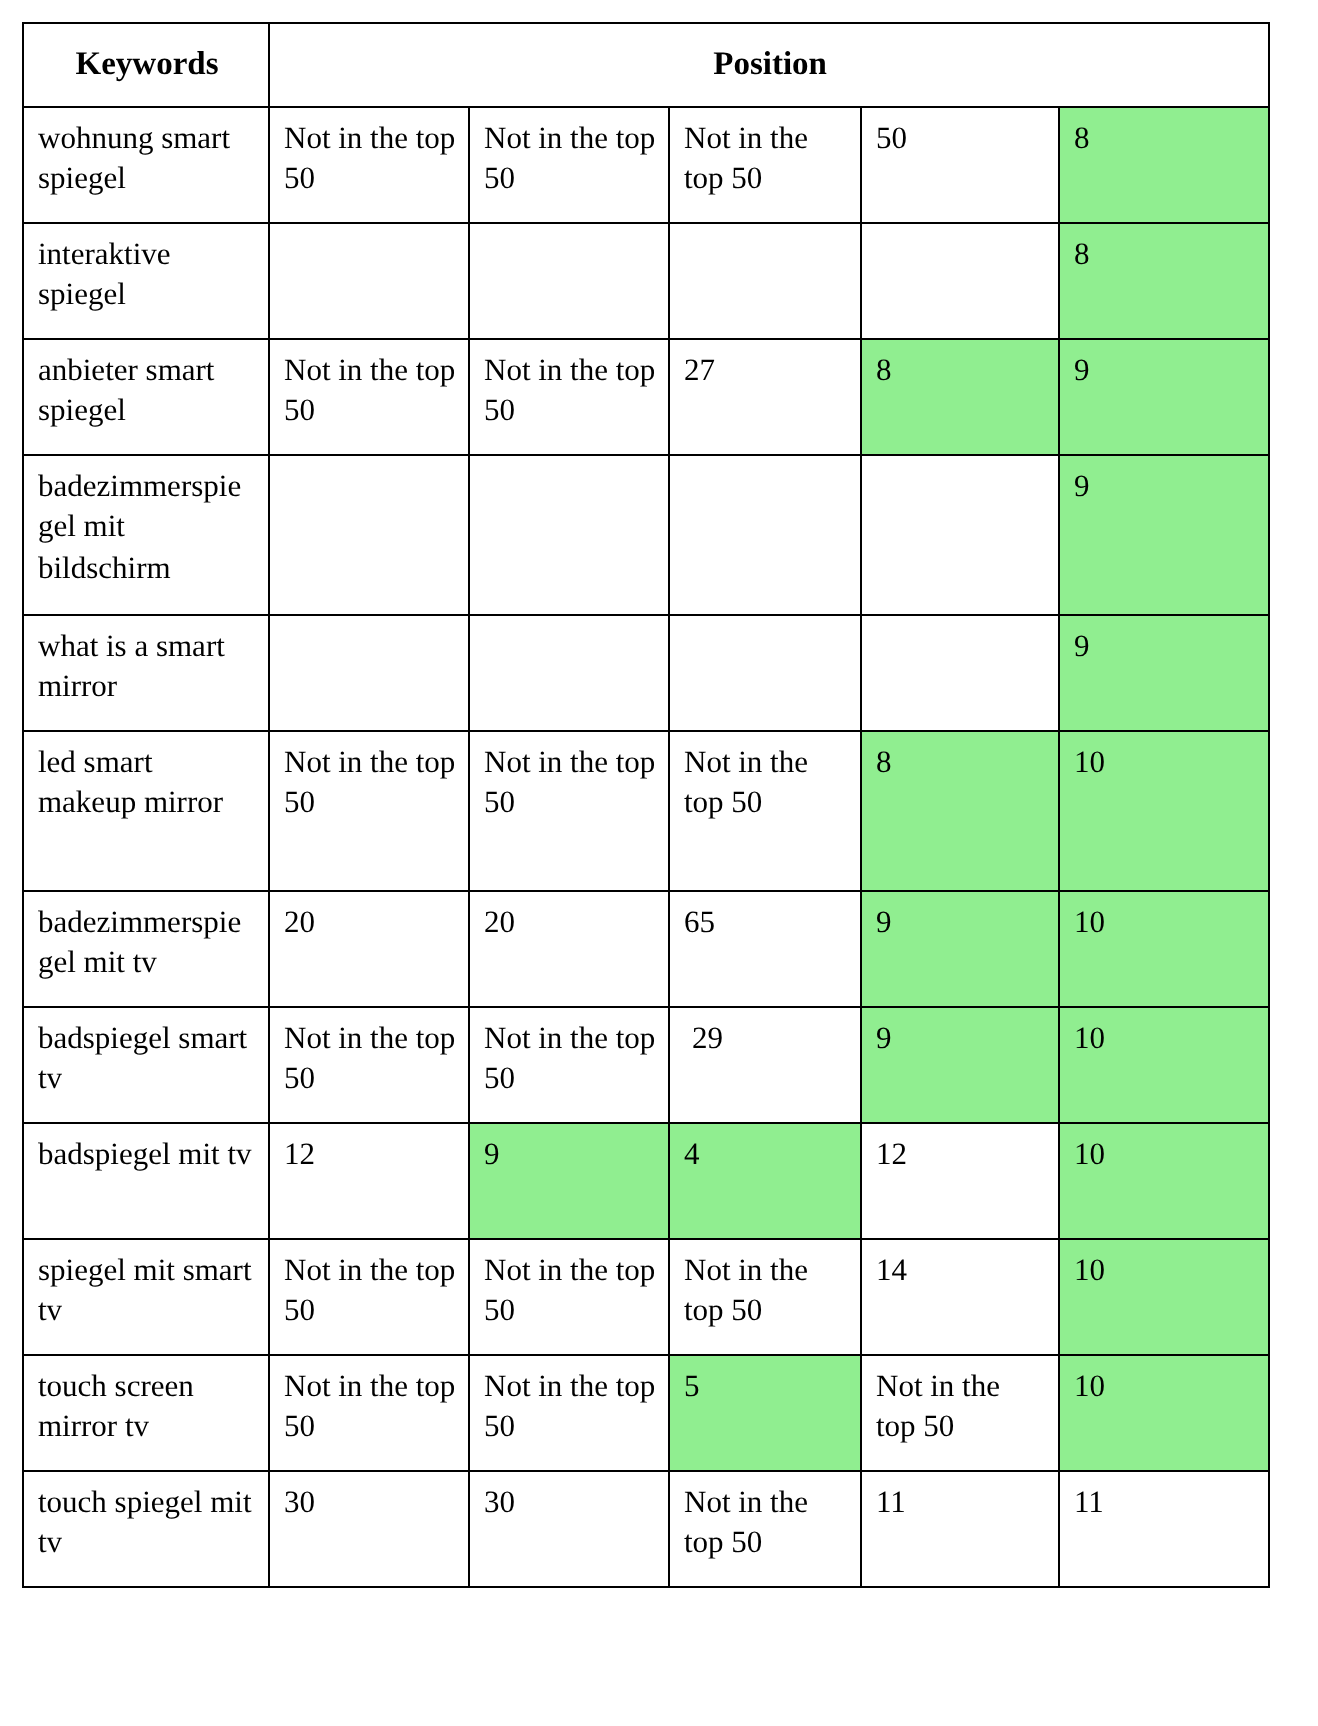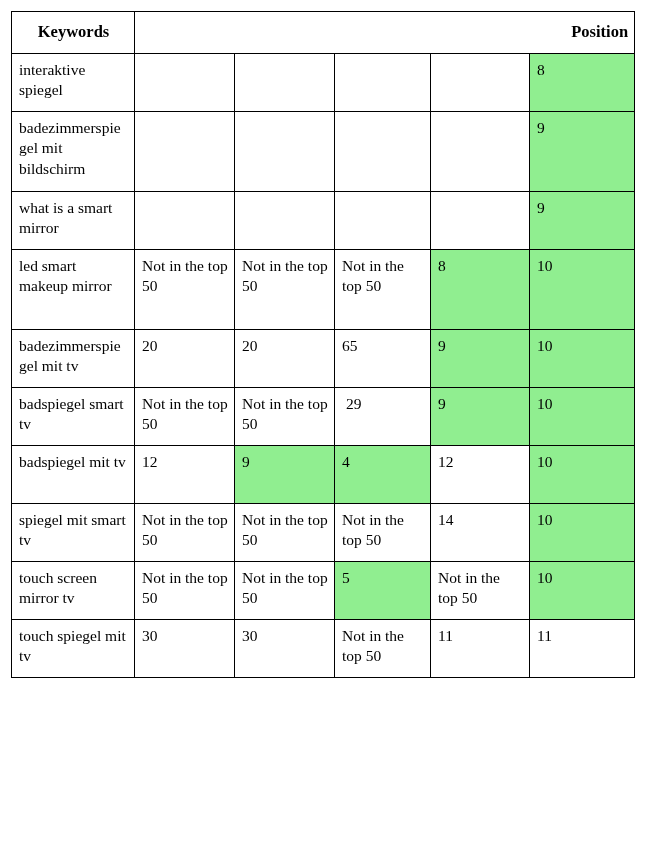--- a/index.html
+++ b/index.html
@@ -83,31 +83,47 @@
       <col class="c-keyword">
       <col class="c-p1">
       <col class="c-p2">
       <col class="c-p3">
       <col class="c-p4">
       <col class="c-p5">
     </colgroup>
     <thead>
       <tr>
         <th style="border-color: rgb(0, 0, 0);">Keywords</th>
-        <th id="position-header" colspan="5" style="border-color: rgb(0, 0, 0); text-align: right;">Position</th>
+        <th id="position-header" colspan="5" style="border-color: rgb(0, 0, 0);">Position</th>
       </tr>
     </thead>
     <tbody id="table-body">
+        <tr class="h2">
+          <td style="border-color: rgb(0, 0, 0);">wohnung smart spiegel</td>
+          <td style="border-color: rgb(0, 0, 0);">Not in the top 50</td>
+          <td style="border-color: rgb(0, 0, 0);">Not in the top 50</td>
+          <td style="border-color: rgb(0, 0, 0);">Not in the top 50</td>
+          <td style="border-color: rgb(0, 0, 0);">50</td>
+          <td class="green" style="background: rgb(144, 238, 144); border-color: rgb(0, 0, 0);">8</td>
+        </tr>
         <tr class="h2">
           <td style="border-color: rgb(0, 0, 0);">interaktive spiegel</td>
           <td class="empty" style="border-color: rgb(0, 0, 0);"></td>
           <td class="empty" style="border-color: rgb(0, 0, 0);"></td>
           <td class="empty" style="border-color: rgb(0, 0, 0);"></td>
           <td class="empty" style="border-color: rgb(0, 0, 0);"></td>
           <td class="green" style="background: rgb(144, 238, 144); border-color: rgb(0, 0, 0);">8</td>
+        </tr>
+        <tr class="h2">
+          <td style="border-color: rgb(0, 0, 0);">anbieter smart spiegel</td>
+          <td style="border-color: rgb(0, 0, 0);">Not in the top 50</td>
+          <td style="border-color: rgb(0, 0, 0);">Not in the top 50</td>
+          <td style="border-color: rgb(0, 0, 0);">27</td>
+          <td class="green" style="background: rgb(144, 238, 144); border-color: rgb(0, 0, 0);">8</td>
+          <td class="green" style="background: rgb(144, 238, 144); border-color: rgb(0, 0, 0);">9</td>
         </tr>
         <tr class="h3">
           <td style="border-color: rgb(0, 0, 0);">badezimmerspiegel mit bildschirm</td>
           <td class="empty" style="border-color: rgb(0, 0, 0);"></td>
           <td class="empty" style="border-color: rgb(0, 0, 0);"></td>
           <td class="empty" style="border-color: rgb(0, 0, 0);"></td>
           <td class="empty" style="border-color: rgb(0, 0, 0);"></td>
           <td class="green" style="background: rgb(144, 238, 144); border-color: rgb(0, 0, 0);">9</td>
         </tr>
         <tr class="h2">

